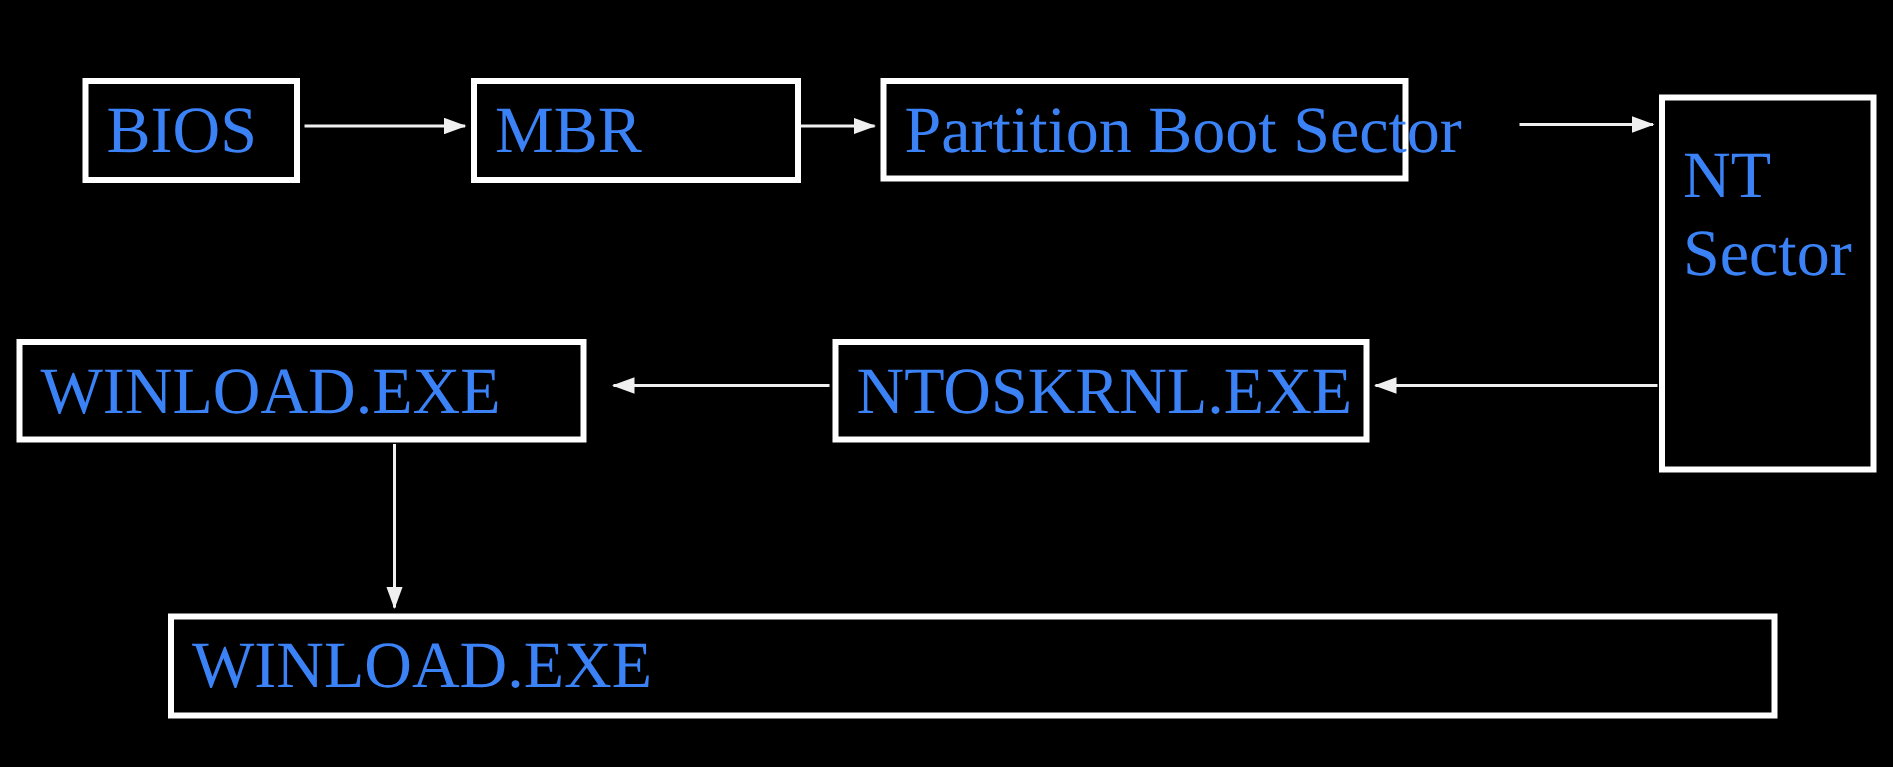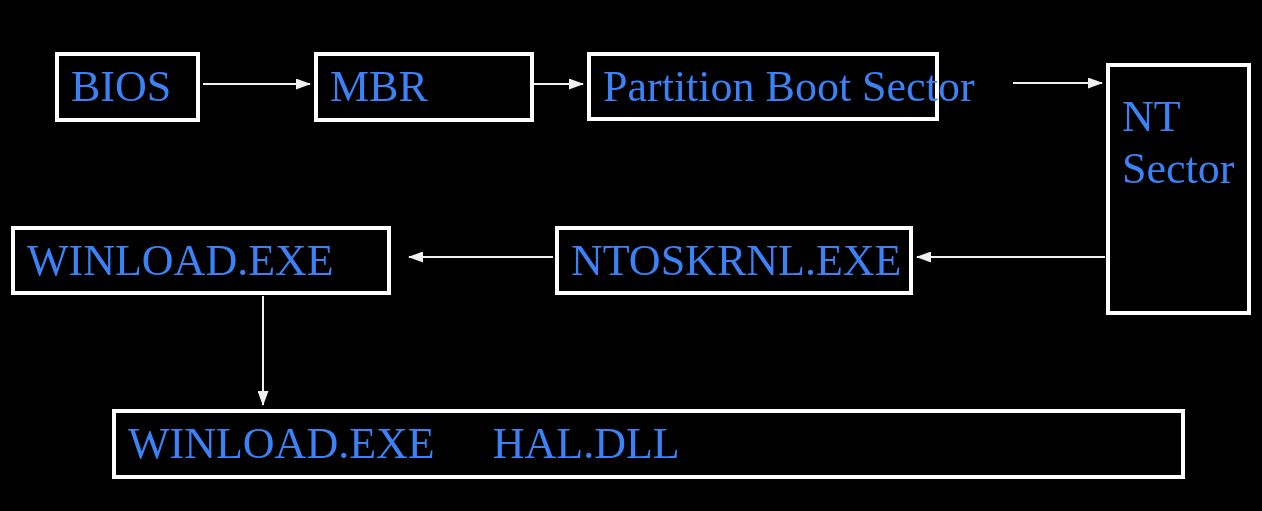--- a/index.html
+++ b/index.html
@@ -91,16 +91,15 @@
   <div class="node" id="node-winload">
     <span>WINLOAD.EXE</span>
   </div>
 
   <div class="node" id="node-bootmgr">
     <span>NTOSKRNL.EXE</span>
   </div>
 
   <div class="node" id="node-kernel">
     <span class="seg-ntoskrnl">WINLOAD.EXE</span>
-    <span class="seg-hal">HAL.DLL</span>
   </div>
 
 </div>
 
 </body></html>

